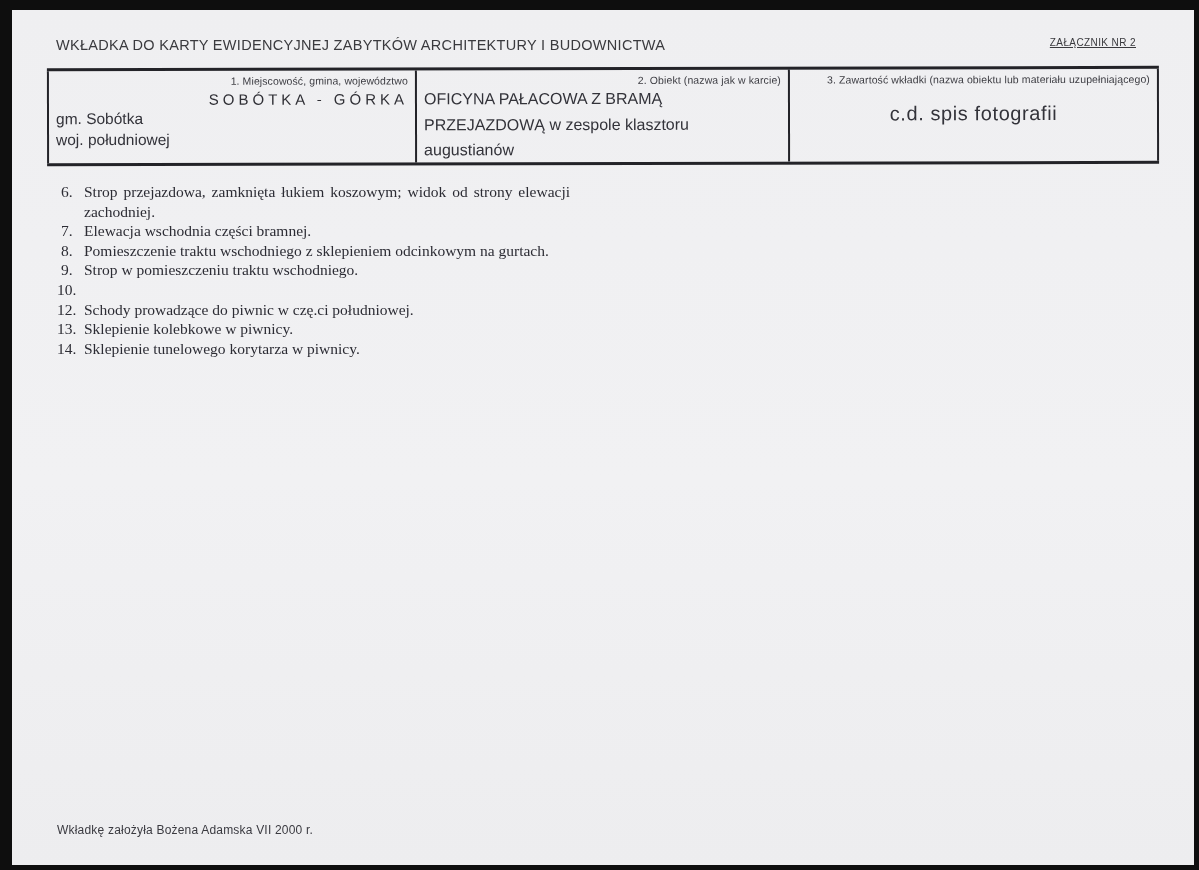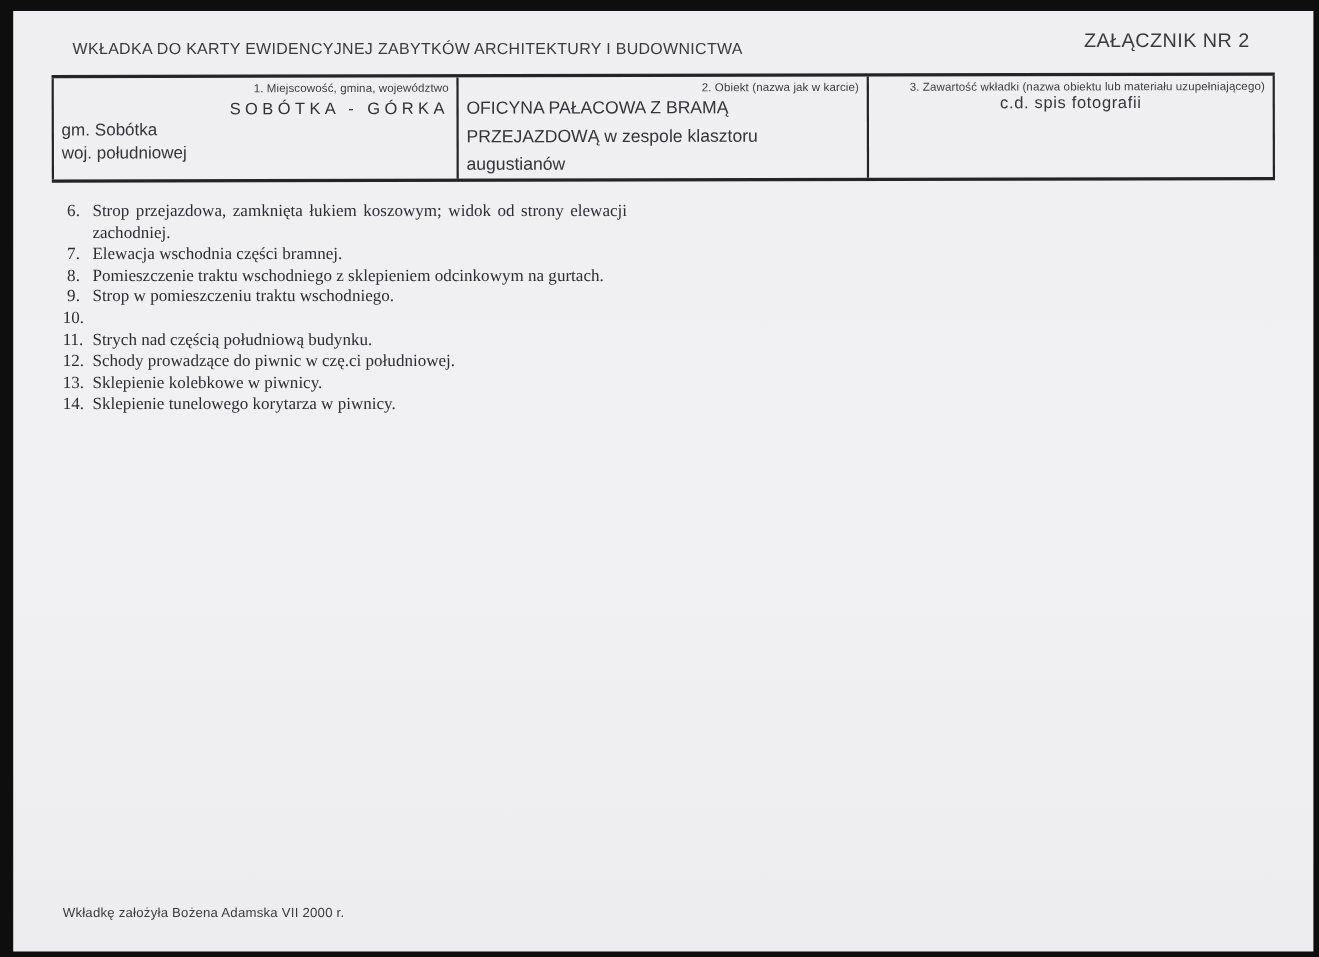--- a/index.html
+++ b/index.html
@@ -10,28 +10,29 @@
     position:relative;
   }
   .paper {
     position:absolute;
     left:12px; top:10px;
     width:1182px; height:855px;
     background:linear-gradient(180deg,#efeff1 0%,#f1f1f3 55%,#ededef 100%);
     color:#35353b;
   }
   .page-title {
-    position:absolute; left:54px; top:27px;
+    position:absolute; left:44px; top:27px;
     font-size:14.5px; letter-spacing:0.3px; color:#3a3a3e;
     white-space:nowrap;
   }
   .attachment-label {
-    position:absolute; right:58px; top:17px;
-    font-size:18px; letter-spacing:0.4px; color:#3a3a3e;
+    position:absolute; right:58px; top:27px;
+    font-size:10px; letter-spacing:0.4px; color:#3a3a3e;
     white-space:nowrap;
+    text-decoration:underline;
   }
   .form-band {
     position:absolute; left:35px; top:57px;
     width:1112px; height:98px;
     border-top:3px solid #232328;
     border-bottom:3px solid #232328;
     display:flex;
     transform:rotate(-0.12deg);
   }
   .cell { padding:4px 7px 0 7px; }
@@ -41,22 +42,22 @@
   .cell-label { font-size:10.5px; color:#3c3c42; letter-spacing:0.1px;text-align:right; }
   .locality-name {
     font-size:15px; letter-spacing:4px; margin-top:4px; color:#2f2f35;
     white-space:nowrap;
     text-align:right;
   }
   .cell-line { font-size:15.5px; line-height:21px; color:#33333a; }
   .cell-2 .cell-line { font-size:16px; line-height:21.5px; margin-top:4px; }
   .cell-2 .first { margin-top:2px; }
   .insert-content {
-    text-align:center;
-    font-size:15px; letter-spacing:0.6px; color:#33333a;
+    margin-top:17px; text-align:center;
+    font-size:20px; letter-spacing:0.6px; color:#33333a;
   }
   .photo-list {
     position:absolute; left:45px; top:172px;
     font-family:"Liberation Serif", serif;
     font-size:15.5px; line-height:19.6px; color:#2c2c34;
   }
   .list-item { display:flex; }
   .num { width:27px; flex-shrink:0; }
   .num.single { padding-left:4px; }
   .txt { }
@@ -107,24 +108,20 @@
       <span class="txt">Pomieszczenie traktu wschodniego z sklepieniem odcinkowym na gurtach.</span>
     </div>
     <div class="list-item">
       <span class="num single">9.</span>
       <span class="txt">Strop w pomieszczeniu traktu wschodniego.</span>
     </div>
     <div class="list-item">
       <span class="num">10.</span>
     </div>
     <div class="list-item">
-      <span class="num">11.</span>
-      <span class="txt">Strych nad częścią południową budynku.</span>
-    </div>
-    <div class="list-item">
       <span class="num">12.</span>
       <span class="txt">Schody prowadzące do piwnic w czę.ci południowej.</span>
     </div>
     <div class="list-item">
       <span class="num">13.</span>
       <span class="txt">Sklepienie kolebkowe w piwnicy.</span>
     </div>
     <div class="list-item">
       <span class="num">14.</span>
       <span class="txt">Sklepienie tunelowego korytarza w piwnicy.</span>

